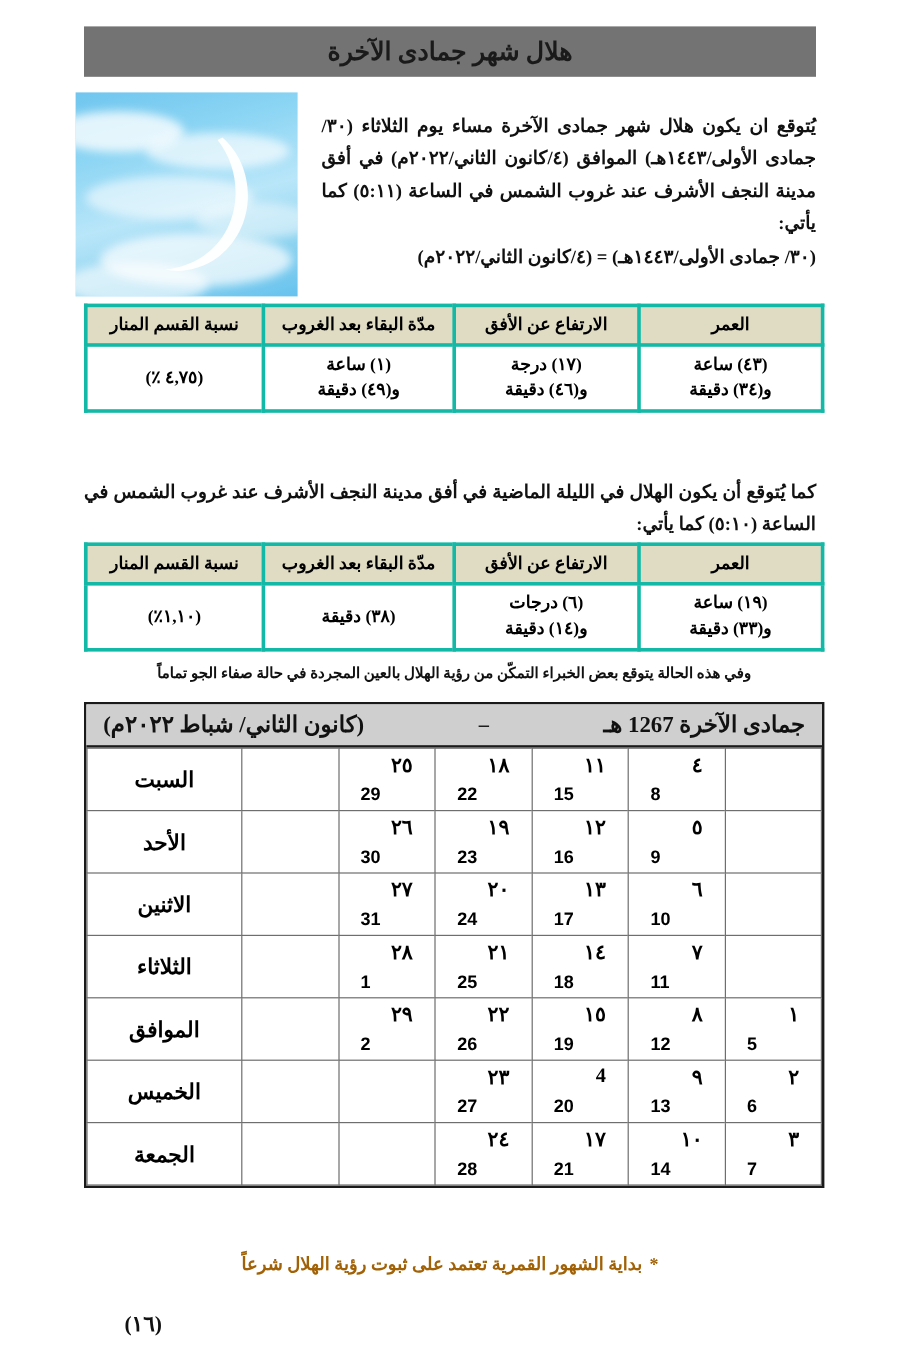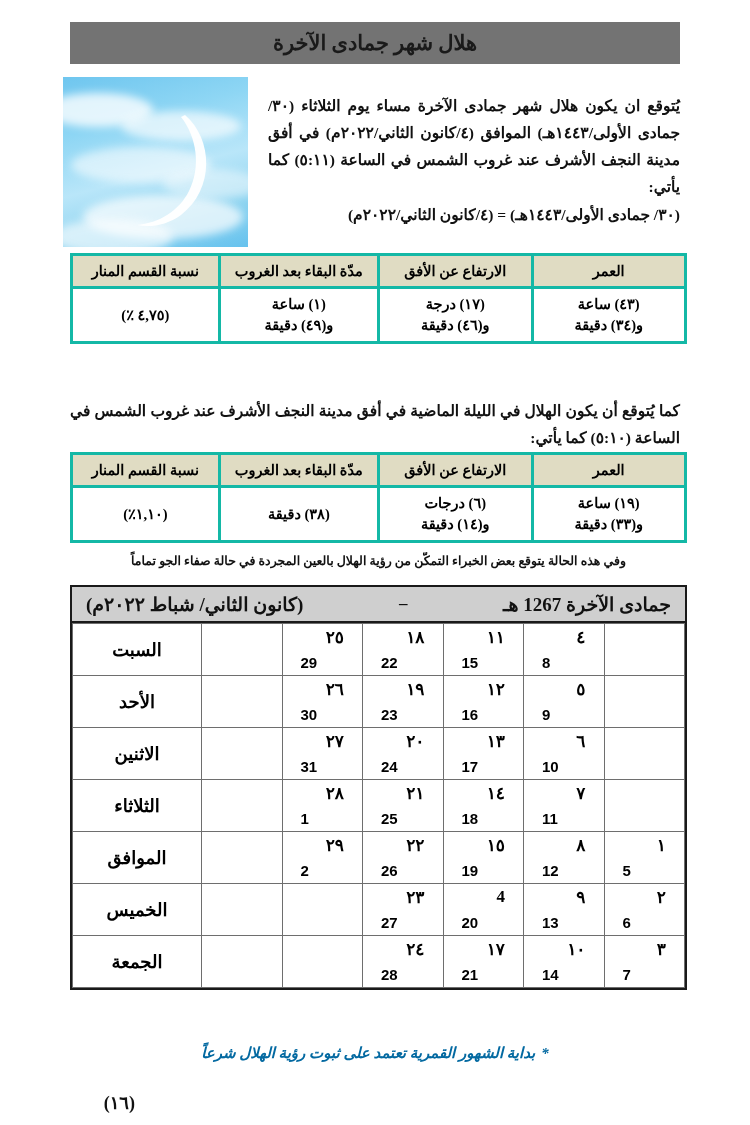--- a/index.html
+++ b/index.html
@@ -215,22 +215,21 @@
   
   #footnote {
     position: absolute;
     right: 70px;
     top: 1044px;
     width: 610px;
     text-align: center;
     direction: rtl;
     font-size: 15px;
     font-weight: bold;
-    color: #0369a1;
-    font-style: italic;
+    color: #a16207;
   }
   #footnote .star { margin-left: 6px; }
 
   #page-number {
     position: absolute;
     right: 615px;
     top: 1092px;
     font-size: 18px;
     font-weight: bold;
     direction: rtl;

